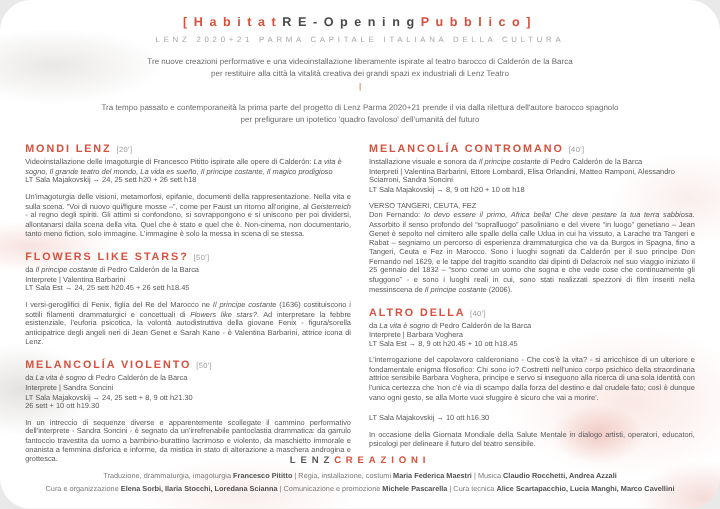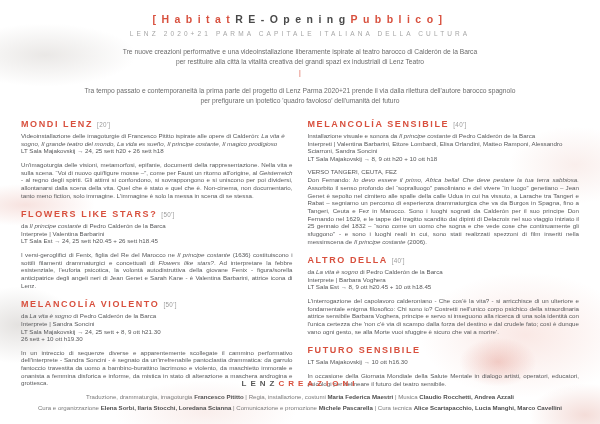--- a/index.html
+++ b/index.html
@@ -1,19 +1,20 @@
 <!DOCTYPE html>
 <html><head>
 <meta charset="utf-8">
 <style>
   html,body { margin:0; padding:0; background:#e9e9e9; }
   .page {
     position:relative; width:600px; height:424px; margin:0 auto;
     background:#ffffff; overflow:hidden;
     font-family:"Liberation Sans", sans-serif;
+    border-radius:26px;
   }
   .texture {
     position:absolute; inset:0; pointer-events:none;
     background:
       radial-gradient(130px 45px at 45px 55px, rgba(185,178,172,0.30), transparent 70%),
       radial-gradient(100px 30px at 25px 205px, rgba(226,152,140,0.28), transparent 70%),
       radial-gradient(85px 55px at 18px 325px, rgba(165,158,152,0.30), transparent 70%),
       radial-gradient(150px 90px at 525px 335px, rgba(232,152,136,0.22), transparent 70%),
       radial-gradient(55px 35px at 498px 362px, rgba(214,112,96,0.32), transparent 70%),
       radial-gradient(95px 55px at 575px 165px, rgba(228,172,160,0.20), transparent 70%),
@@ -98,21 +99,21 @@
               <div class="meta-line">26 sett + 10 ott h19.30</div>
             </div>
           <div class="paras">
               <div class="para">In un intreccio di sequenze diverse e apparentemente scollegate il cammino performativo dell'interprete - Sandra Soncini - è segnato da un'irrefrenabile pantoclastia drammatica: da garrulo fantoccio travestita da uomo a bambino-burattino lacrimoso e violento, da maschietto immorale e onanista a femmina disforica e informe, da mistica in stato di alterazione a maschera androgina e grottesca.</div>
             </div>
         </section>
       </div>
 
       <div class="col">
         <section class="sec">
-          <h3 class="sec-title"><span>MELANCOLÍA SENSIBILE</span> <span class="dur">[40']</span></h3>
+          <h3 class="sec-title"><span>MELANCOLÍA CONTROMANO</span> <span class="dur">[40']</span></h3>
           <div class="meta">
               <div class="meta-line">Installazione visuale e sonora da <i>Il principe costante</i> di Pedro Calderón de la Barca</div>
               <div class="meta-line">Interpreti | Valentina Barbarini, Ettore Lombardi, Elisa Orlandini, Matteo Ramponi, Alessandro Sciarroni, Sandra Soncini</div>
               <div class="meta-line">LT Sala Majakovskij → 8, 9 ott h20 + 10 ott h18</div>
             </div>
           <div class="paras">
               <div class="para">VERSO TANGERI, CEUTA, FEZ<br>Don Fernando: <i>Io devo essere il primo, Africa bella! Che deve pestare la tua terra sabbiosa.</i> Assorbito il senso profondo del “sopralluogo” pasoliniano e del vivere “in luogo” genetiano – Jean Genet è sepolto nel cimitero alle spalle della calle Udua in cui ha vissuto, a Larache tra Tangeri e Rabat – segniamo un percorso di esperienza drammaturgica che va da Burgos in Spagna, fino a Tangeri, Ceuta e Fez in Marocco. Sono i luoghi sognati da Calderón per il suo principe Don Fernando nel 1629, e le tappe del tragitto scandito dai dipinti di Delacroix nel suo viaggio iniziato il 25 gennaio del 1832 – “sono come un uomo che sogna e che vede cose che continuamente gli sfuggono” - e sono i luoghi reali in cui, sono stati realizzati spezzoni di film inseriti nella messinscena de <i>Il principe costante</i> (2006).</div>
             </div>
         </section>
 
@@ -122,21 +123,20 @@
               <div class="meta-line">da <i>La vita è sogno</i> di Pedro Calderón de la Barca</div>
               <div class="meta-line">Interprete | Barbara Voghera</div>
               <div class="meta-line">LT Sala Est → 8, 9 ott h20.45 + 10 ott h18.45</div>
             </div>
           <div class="paras">
               <div class="para">L'interrogazione del capolavoro calderoniano - Che cos'è la vita? - si arricchisce di un ulteriore e fondamentale enigma filosofico: Chi sono io? Costretti nell'unico corpo psichico della straordinaria attrice sensibile Barbara Voghera, principe e servo si inseguono alla ricerca di una sola identità con l'unica certezza che 'non c'è via di scampo dalla forza del destino e dal crudele fato; così è dunque vano ogni gesto, se alla Morte vuoi sfuggire è sicuro che vai a morire'.</div>
             </div>
         </section>
 
         <section class="sec">
-          <h3 class="sec-title"><span>FUTURO SENSIBILE</span> <span class="dur"></span></h3>
           <div class="meta">
               <div class="meta-line">LT Sala Majakovskij → 10 ott h16.30</div>
             </div>
           <div class="paras">
               <div class="para">In occasione della Giornata Mondiale della Salute Mentale in dialogo artisti, operatori, educatori, psicologi per delineare il futuro del teatro sensibile.</div>
             </div>
         </section>
       </div>
 
     </div>

